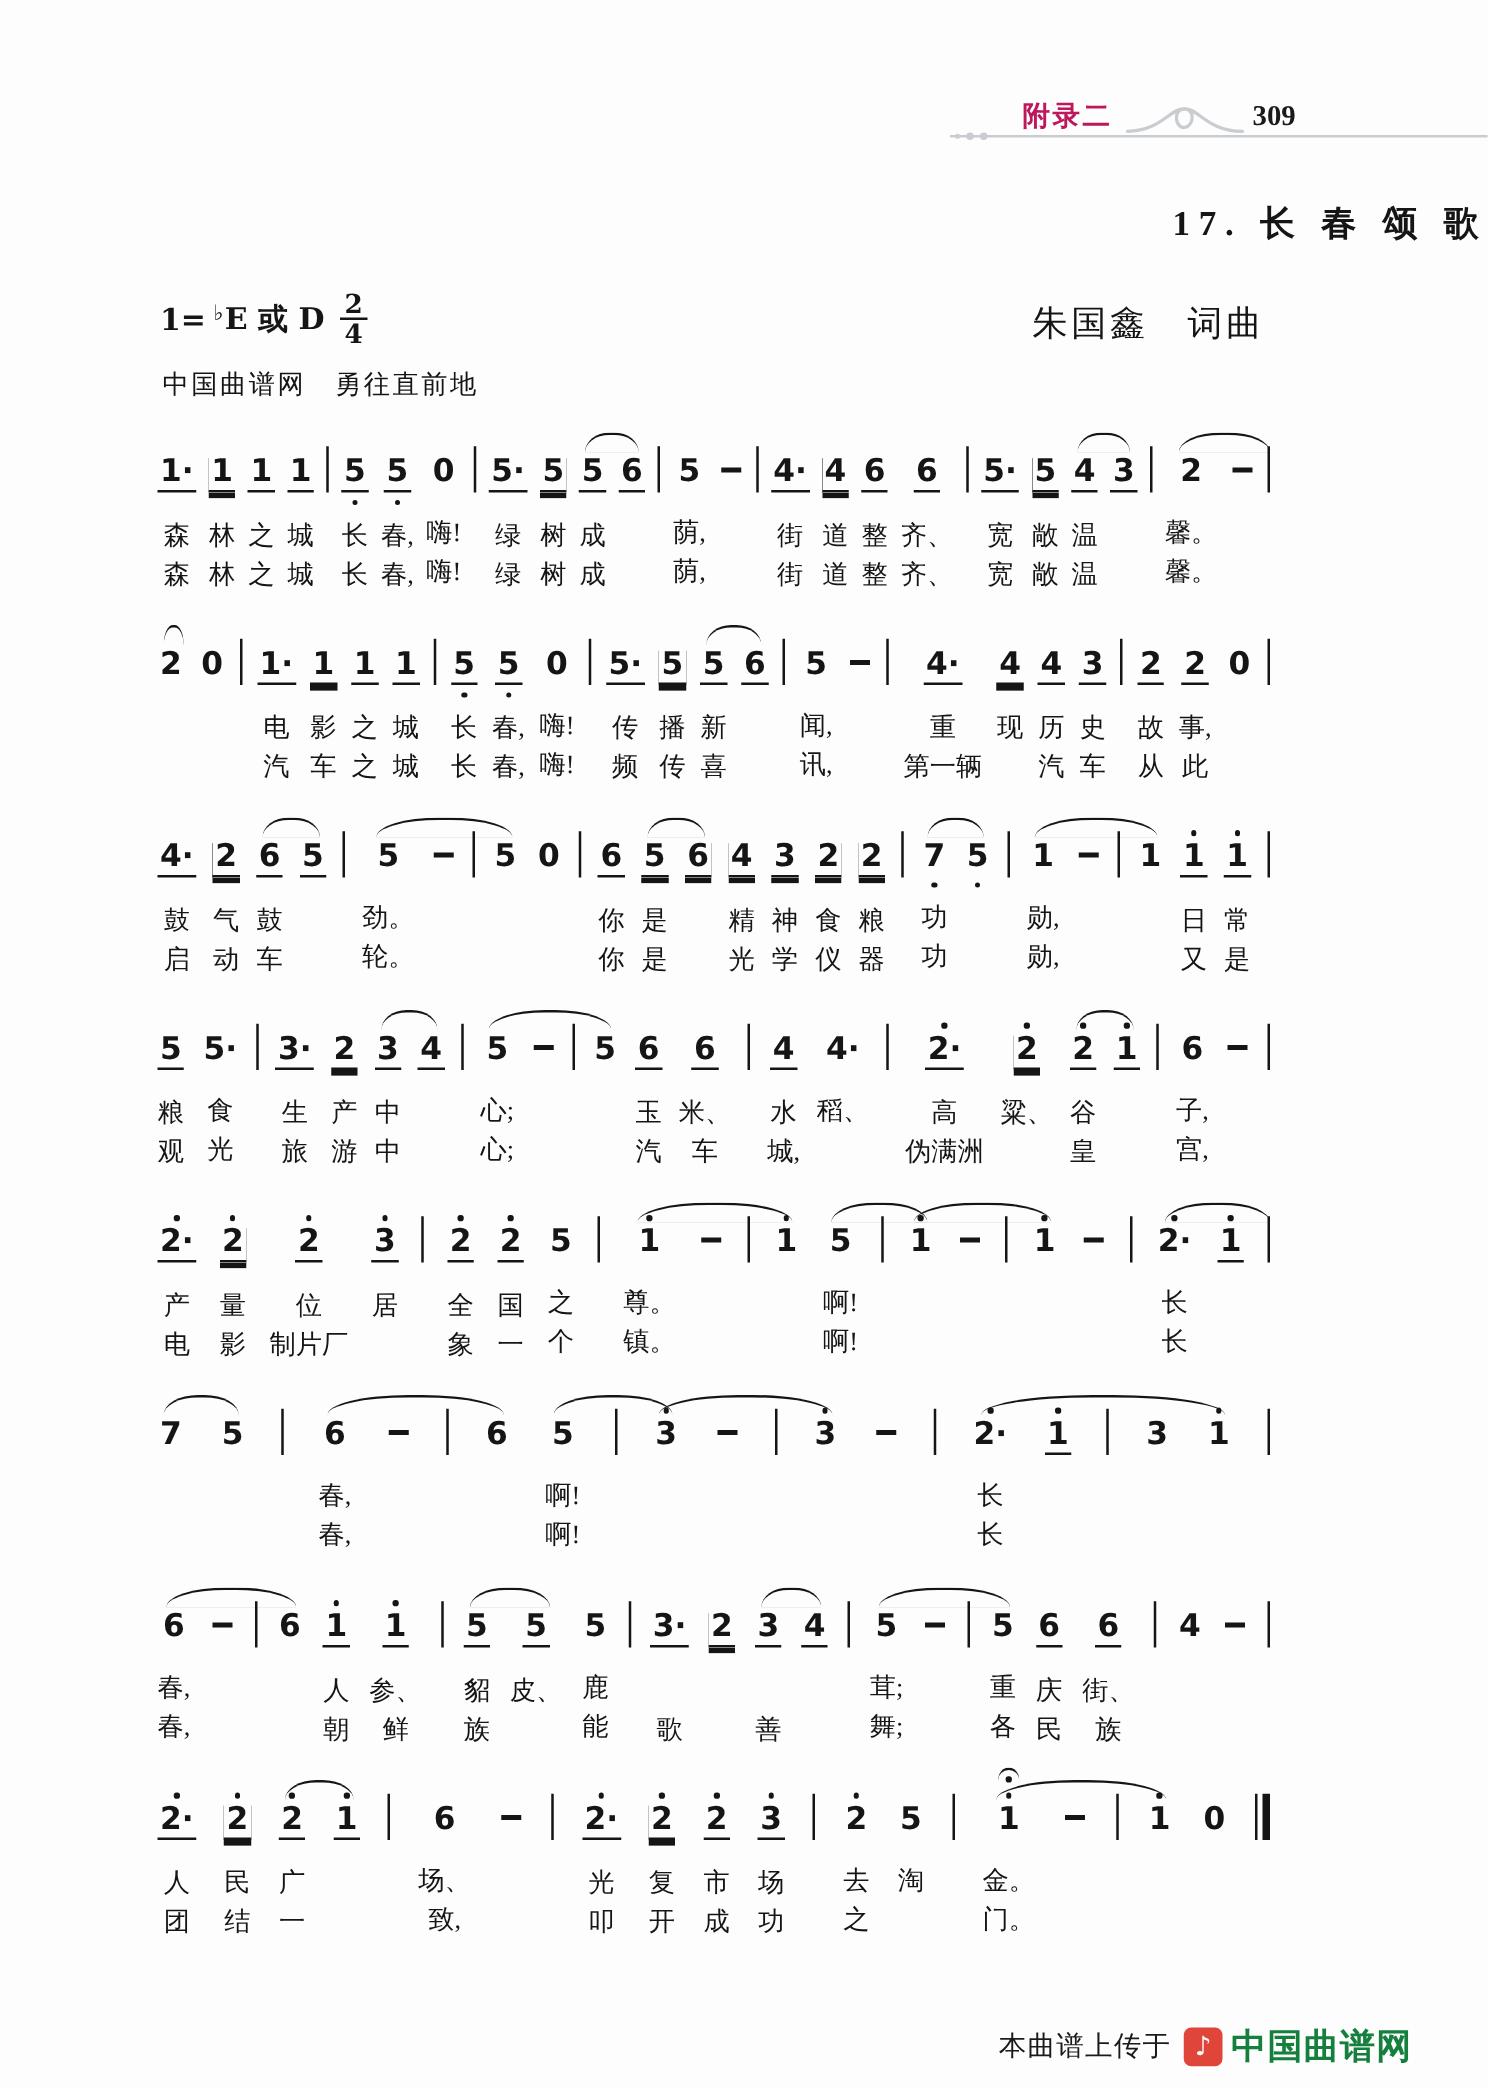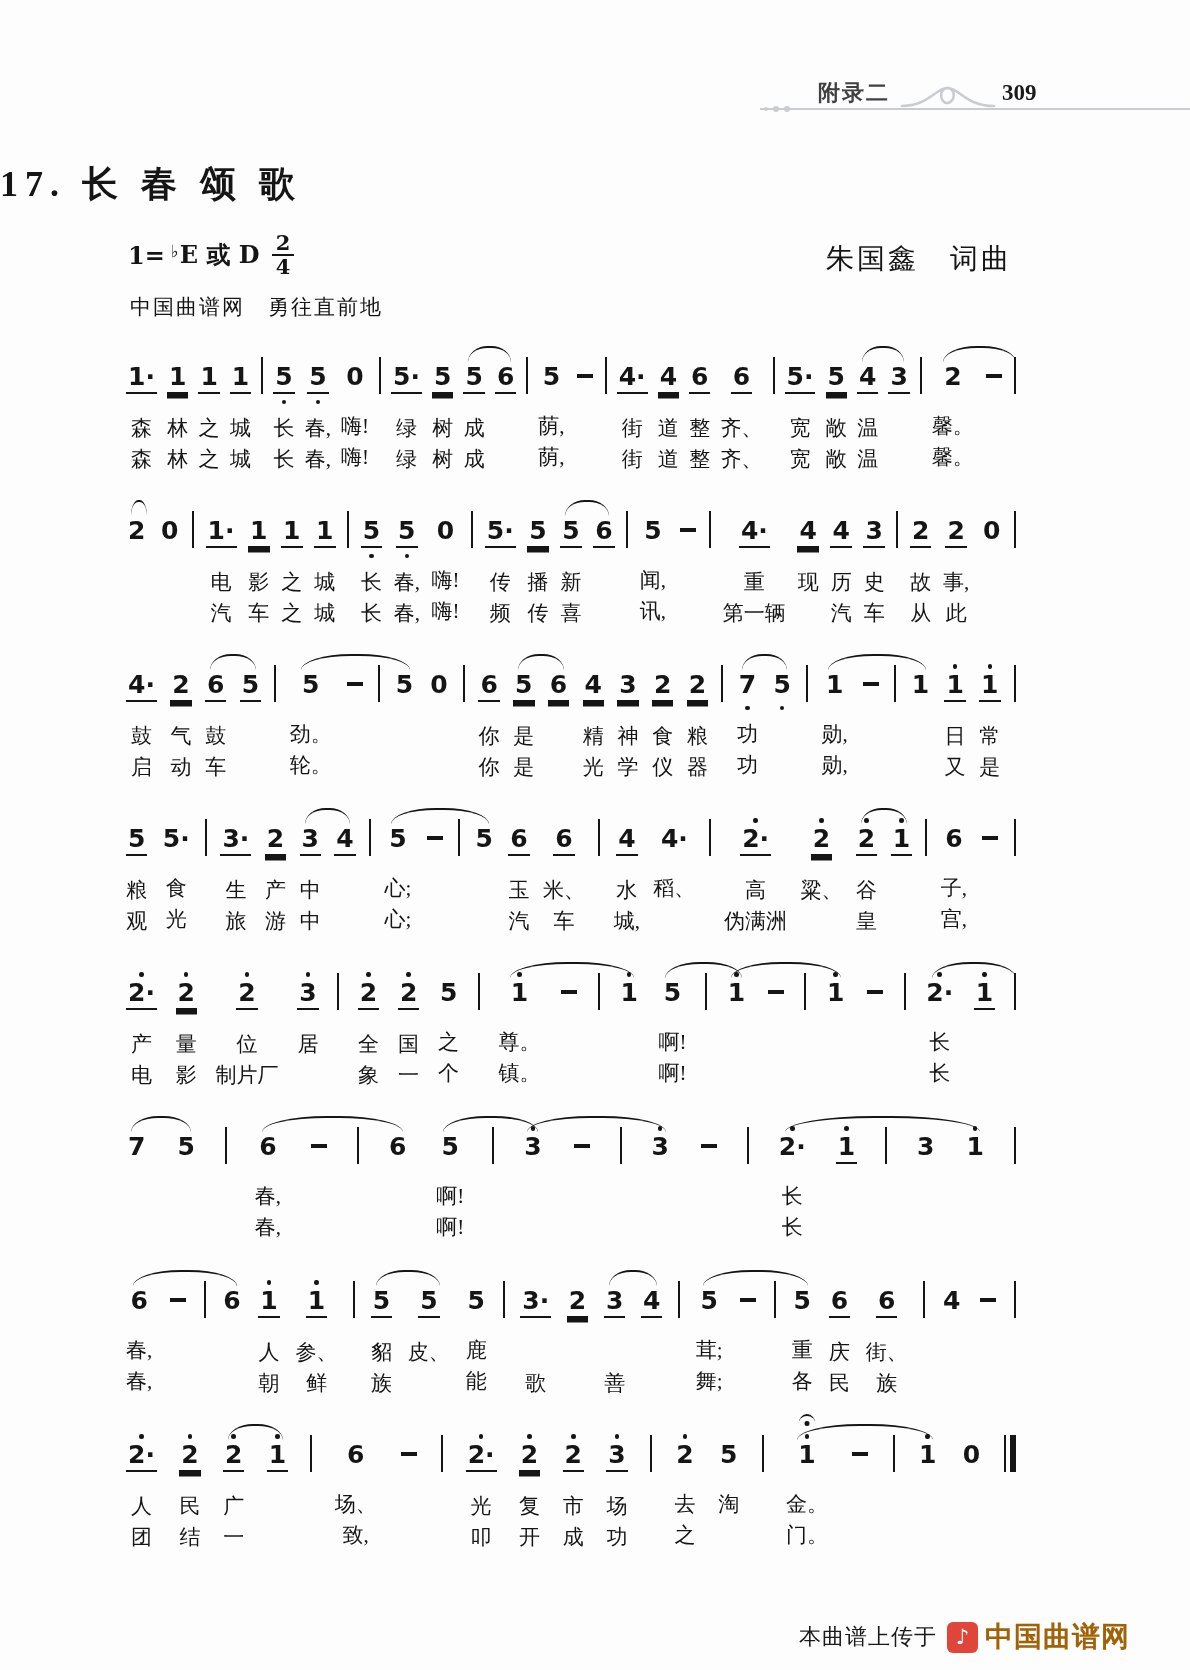--- a/index.html
+++ b/index.html
@@ -5,29 +5,29 @@
   html,body{margin:0;padding:0;}
   body{width:1190px;height:1670px;position:relative;background:#fdfdfd;color:#151515;
        font-family:"Liberation Serif","DejaVu Serif",serif;overflow:hidden;}
 
   
   .page-header{position:absolute;top:76px;left:760px;width:430px;height:32px;
                border-bottom:2px solid #c9ccd0;display:flex;align-items:flex-end;}
   .hdots{position:absolute;left:4px;bottom:-4px;display:flex;align-items:center;}
   .hdots span{width:6px;height:6px;background:#c9ccd0;border-radius:50%;margin-right:5px;display:inline-block;}
   .hdots span:first-child{width:4px;height:4px;}
-  .appendix{margin-left:58px;font-size:22px;font-weight:bold;color:#404040;
+  .appendix{margin-left:58px;font-size:22px;font-weight:bold;color:#be185d;
             font-family:"Liberation Sans","DejaVu Sans",sans-serif;letter-spacing:2px;}
   .flourish{margin:0 6px -6px 10px;}
   .pageno{font-size:23px;font-weight:bold;color:#1a1a1a;margin-bottom:2px;
           font-family:"Liberation Serif","DejaVu Serif",serif;}
 
   
-  .song-title{position:absolute;top:160px;left:0;width:100%;text-align:left;
-              font-size:36px;font-weight:bold;letter-spacing:7px;}
+  .song-title{position:absolute;top:160px;left:0;width:100%;text-align:right;
+              font-size:28px;font-weight:bold;letter-spacing:7px;}
   .key-row{position:absolute;top:232px;left:128px;display:flex;align-items:center;
            font-weight:bold;font-size:24px;font-family:"DejaVu Serif","Liberation Serif",serif;}
   .key-row sup{font-size:17px;margin:0 1px 0 6px;transform:translateY(-4px);display:inline-block;}
   .frac{display:inline-flex;flex-direction:column;align-items:center;margin-left:12px;
         font-size:21px;line-height:22px;font-weight:bold;}
   .frac .num{border-bottom:2.5px solid #151515;padding:0 4px;}
   .credit{position:absolute;top:240px;right:178px;font-size:28px;letter-spacing:3px;}
   .tempo{position:absolute;top:293px;left:130px;font-size:21px;letter-spacing:2px;}
 
   
@@ -55,21 +55,21 @@
              border-radius:50% 50% 0 0 / 100% 100% 0 0;}
   .fermata b{display:block;width:4.5px;height:4.5px;background:#151515;border-radius:50%;margin:-3px auto 0;}
   .lyr{height:31px;line-height:31px;font-size:21px;white-space:nowrap;}
 
   
   .footer{position:absolute;top:1578px;right:60px;display:flex;align-items:center;margin-top:40px;}
   .footer .pre{font-size:22px;color:#1a1a1a;letter-spacing:1px;}
   .logo{width:31px;height:31px;background:#e0453a;border-radius:6px;color:#fff;display:flex;
         align-items:center;justify-content:center;font-size:21px;margin:0 7px 0 10px;
         font-family:"DejaVu Sans","Liberation Sans",sans-serif;}
-  .site{font-size:28px;font-weight:bold;color:#a16207;letter-spacing:1px;
+  .site{font-size:28px;font-weight:bold;color:#15803d;letter-spacing:1px;
         font-family:"DejaVu Sans","Liberation Sans",sans-serif;}
 </style>
 </head>
 <body>
 
 <div class="page-header">
   <span class="hdots">
       <span></span>
       <span></span>
       <span></span>

